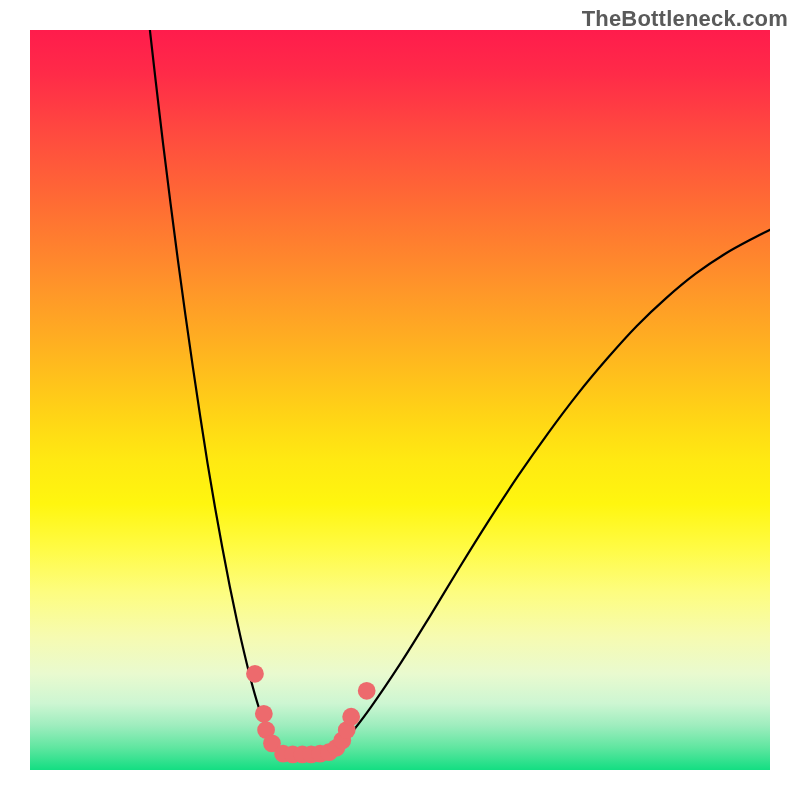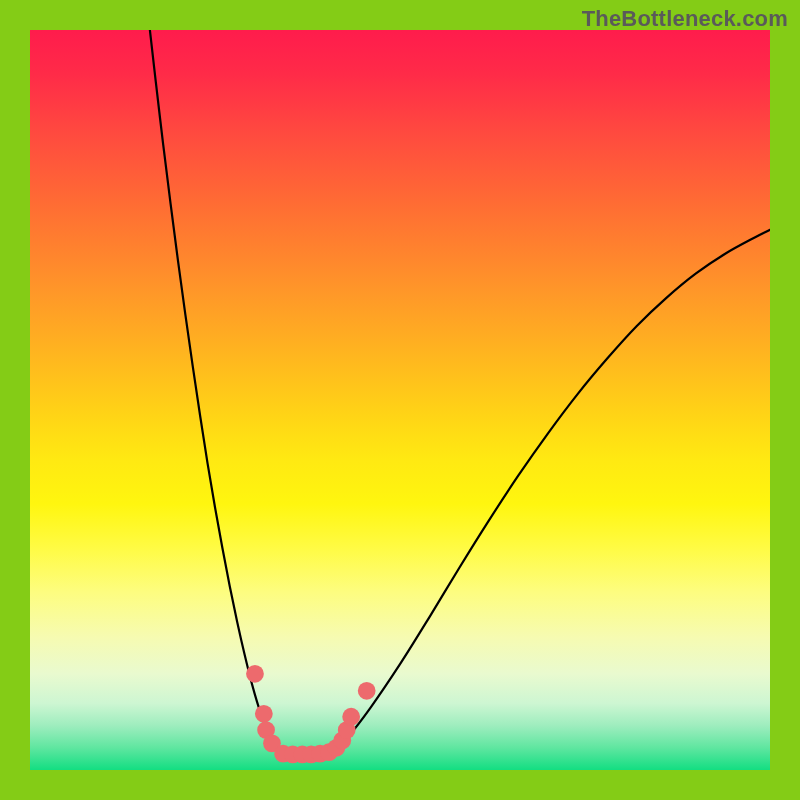--- a/index.html
+++ b/index.html
@@ -7,21 +7,21 @@
     padding: 0;
     width: 800px;
     height: 800px;
     overflow: hidden;
     background: #000;
     font-family: Arial, Helvetica, sans-serif;
   }
   .frame {
     width: 800px;
     height: 800px;
-    background: #84cc16;
+    background: #ffffff;
     position: relative;
   }
   .watermark {
     position: absolute;
     top: 6px;
     right: 12px;
     color: #5a5a5a;
     font-size: 22px;
     font-weight: 600;
     letter-spacing: 0.2px;

